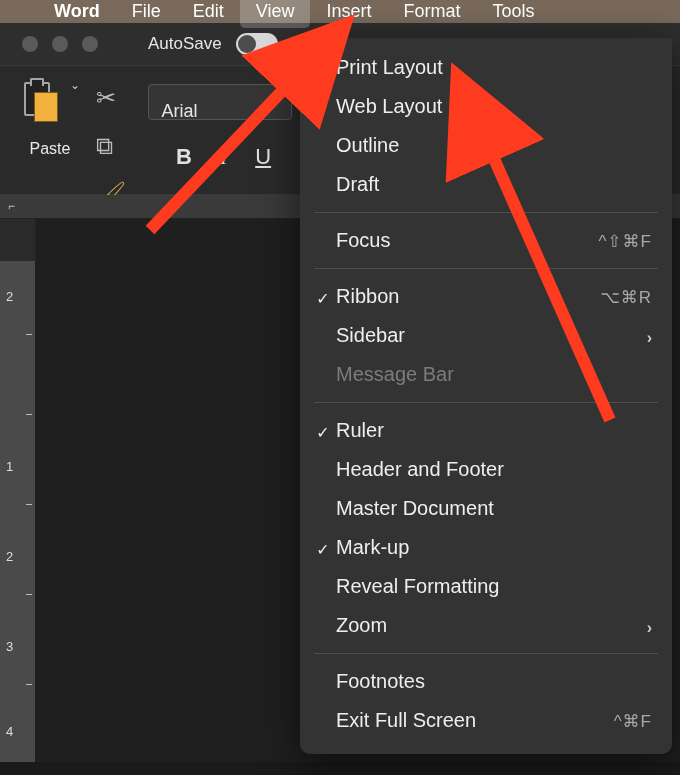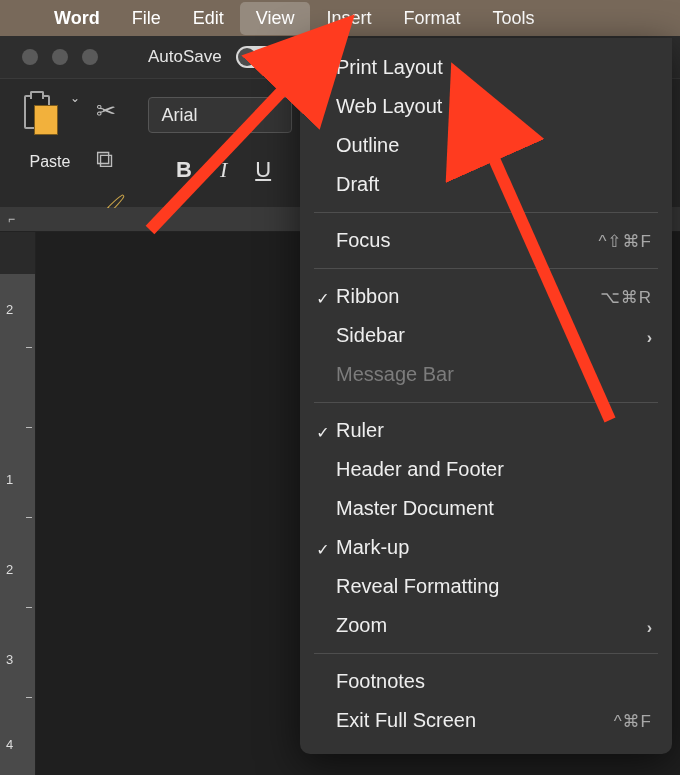--- a/index.html
+++ b/index.html
@@ -1,20 +1,20 @@
 <!DOCTYPE html>
 <html><head>
 <meta charset="utf-8">
 <style>
   * { box-sizing: border-box; margin: 0; padding: 0; font-family: -apple-system, "Helvetica Neue", Arial, sans-serif; }
   html, body { width: 680px; height: 775px; overflow: hidden; background: #1a1a1a; }
 
   
   .menubar {
-    height: 36px;
+    height: 23px;
     background: #78695a;
     display: flex;
     align-items: center;
     gap: 0;
     padding: 0 8px 0 20px;
     color: #fff;
     font-size: 18px;
   }
   .apple { font-size: 20px; margin-right: 18px; }
   .menubar .mitem { padding: 6px 16px; cursor: default; white-space: nowrap; }
@@ -71,21 +71,21 @@
   .paste-caret { font-size: 12px; color:#ccc; margin-left:6px; }
   .paste-label { color:#e8e8e8; font-size:16px; margin-top:14px; }
 
   .clip-col { display:flex; flex-direction:column; gap:20px; margin-left:10px; margin-top:6px; color:#bcbcbc; font-size:24px; }
   .clip-col .brush { color:#c9a34a; }
 
   .font-box {
     margin-left: 22px; margin-top: 6px;
     width: 144px; height: 36px;
     background:#353535; border:1px solid #555; border-radius:4px;
-    display:flex; align-items:center; padding:16px 12px;
+    display:flex; align-items:flex-start; padding:16px 12px;
     color:#e6e6e6; font-size:18px;
   }
   .style-row {
     position:absolute; left:176px; top:78px;
     display:flex; gap:28px; color:#e0e0e0;
     font-size:22px; align-items:baseline;
   }
   .style-row .b { font-weight:700; }
   .style-row .i { font-style:italic; font-family: Georgia, serif; }
   .style-row .u { text-decoration: underline; }

